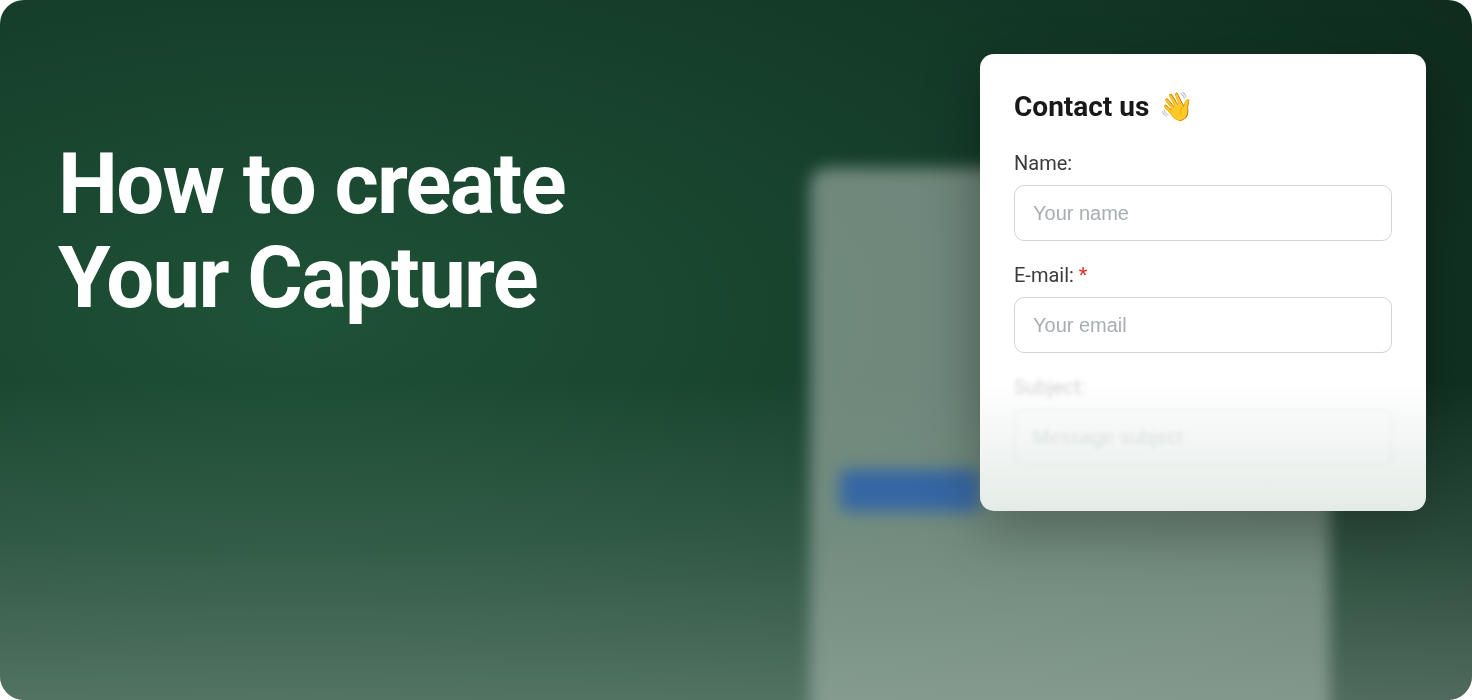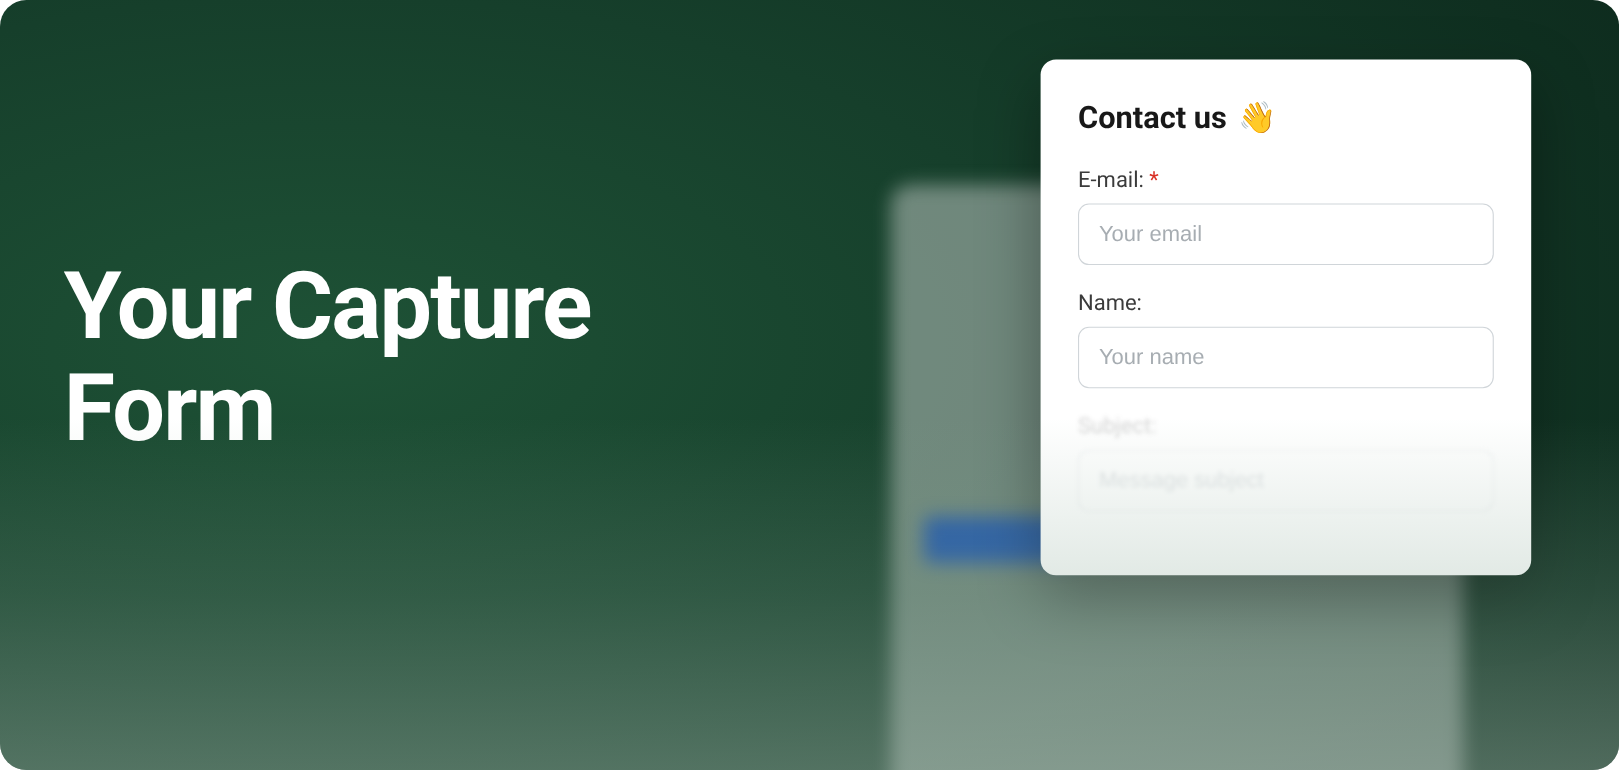--- a/index.html
+++ b/index.html
@@ -47,26 +47,26 @@
     left: 840px;
     top: 470px;
     width: 140px;
     height: 42px;
     background: rgba(20, 80, 180, 0.8);
     border-radius: 6px;
     filter: blur(8px);
   }
   .form-card {
     position: absolute;
-    left: 946px;
+    left: 980px;
     top: 54px;
     width: 446px;
     background: #ffffff;
     border-radius: 14px;
-    padding: 36px 34px 36px;
+    padding: 36px 34px 24px;
     box-shadow: 0 22px 55px rgba(0,0,0,0.35);
   }
   .form-title {
     font-size: 28px;
     font-weight: 700;
     color: #181818;
     margin-bottom: 28px;
     display: flex;
     align-items: center;
     gap: 10px;
@@ -127,44 +127,43 @@
       rgba(125, 160, 140, 0.25) 50%,
       rgba(160, 185, 170, 0.45) 100%);
   }
 </style>
 </head>
 <body>
 
 <div class="container">
 
   <h1 class="headline">
-    <br>
+    <span>How to create</span><br>
     <span>Your Capture</span><br>
-    <span>Form</span>
   </h1>
 
   <div class="blurred-card"></div>
   <div class="blurred-bar"></div>
 
   <div class="form-card">
     <div class="form-title">
       <span>Contact us</span>
       <span class="wave">👋</span>
     </div>
 
     <div class="field">
+      <label class="field-label">Name:</label>
+      <input class="field-input" type="text" placeholder="Your name" style="">
+    </div>
+
+    <div class="field">
       <label class="field-label">
         <span>E-mail: </span><span class="required">*</span>
       </label>
       <input class="field-input" type="email" placeholder="Your email" style="">
-    </div>
-
-    <div class="field">
-      <label class="field-label">Name:</label>
-      <input class="field-input" type="text" placeholder="Your name" style="">
     </div>
 
     <div class="field faded">
       <label class="field-label">Subject:</label>
       <input class="field-input" type="text" placeholder="Message subject" style="">
     </div>
   </div>
 
   <div class="fade-overlay"></div>
 </div>

